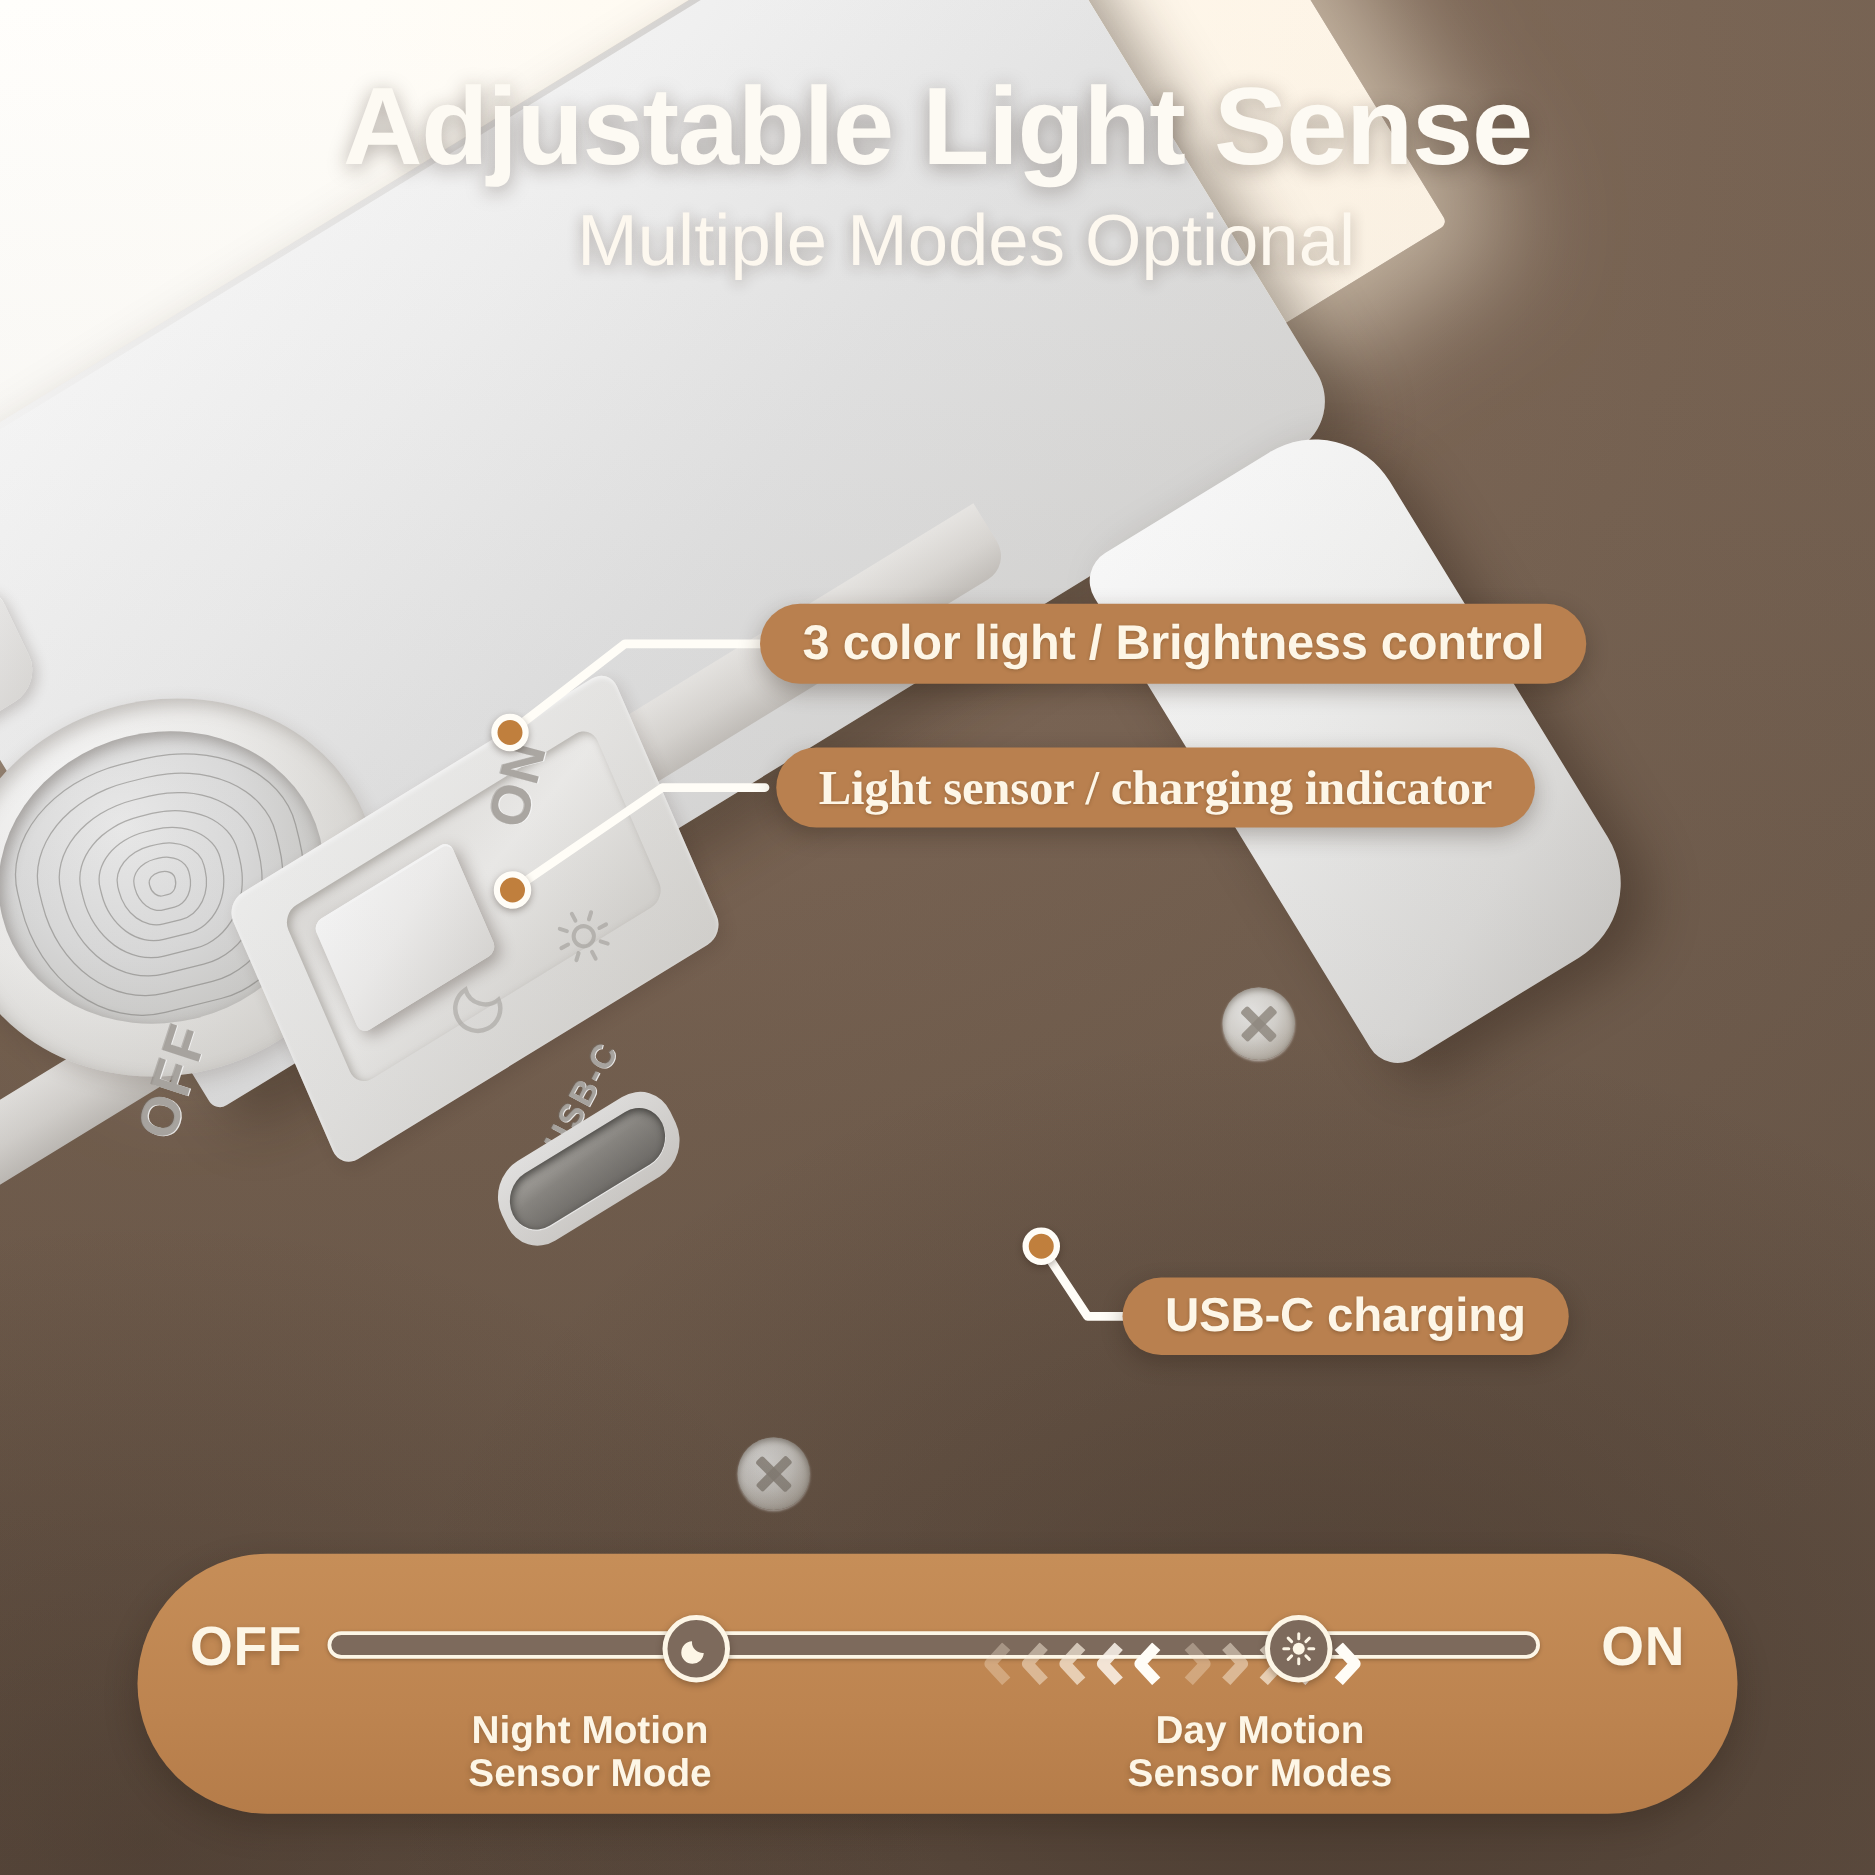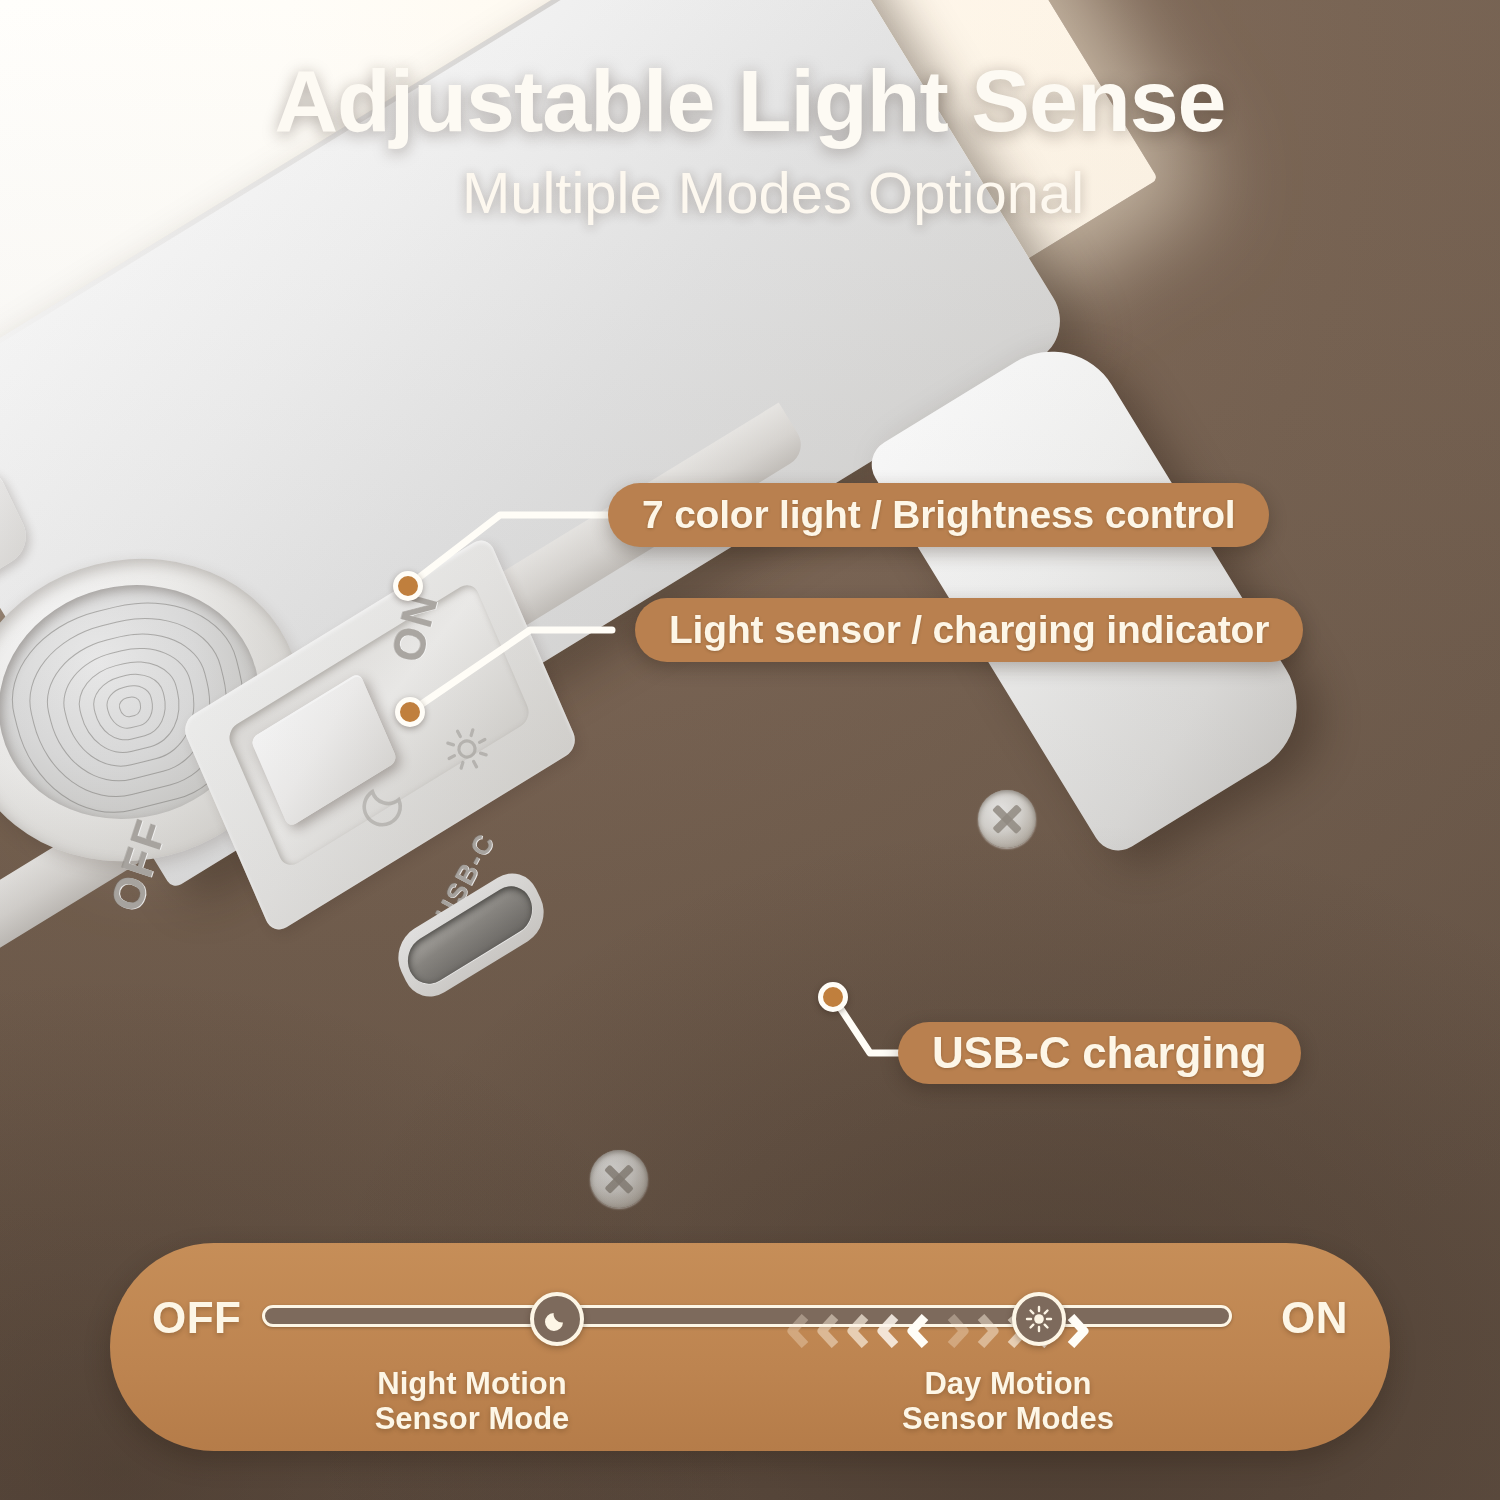--- a/index.html
+++ b/index.html
@@ -186,23 +186,23 @@
     background:#b9804f;border-radius:999px;
     padding:0 34px;height:64px;
     box-shadow:0 6px 18px rgba(40,26,16,.30);
     white-space:nowrap;
   }
   .pill span{
     color:#fdf6e7;font-size:39px;font-weight:700;letter-spacing:-.2px;
     text-shadow:0 1px 3px rgba(70,42,20,.30);
   }
   #pill-1{left:608px;top:483px;}
-  #pill-2{left:635px;top:598px;}
+  #pill-2{left:621px;top:598px;font-family:Liberation Serif, serif;}
   #pill-3{left:898px;top:1022px;height:62px;}
-  #pill-3 span{font-size:44px;}
+  #pill-3 span{font-size:38px;}
 
   .leader{position:absolute;left:0;top:0;width:1500px;height:1500px;pointer-events:none;}
   .dot{
     position:absolute;width:30px;height:30px;border-radius:50%;
     background:#c07f3d;border:5px solid #fffdf7;
     box-shadow:0 2px 6px rgba(40,26,16,.35);
   }
   #dot-1{left:393px;top:571px;}
   #dot-2{left:395px;top:697px;}
   #dot-3{left:818px;top:982px;}
@@ -327,21 +327,21 @@
       <path d="M410,712 L530,630 L612,630"></path>
       <path d="M833,997 L870,1053 L906,1053"></path>
     </g>
   </svg>
 
   <div class="dot" id="dot-1"></div>
   <div class="dot" id="dot-2"></div>
   <div class="dot" id="dot-3"></div>
 
   <div class="pill" id="pill-1">
-    <span>7 color light / Brightness control</span>
+    <span>3 color light / Brightness control</span>
   </div>
   <div class="pill" id="pill-2">
     <span>Light sensor / charging indicator</span>
   </div>
   <div class="pill" id="pill-3">
     <span>USB-C charging</span>
   </div>
 
   <div id="mode-panel">
 

